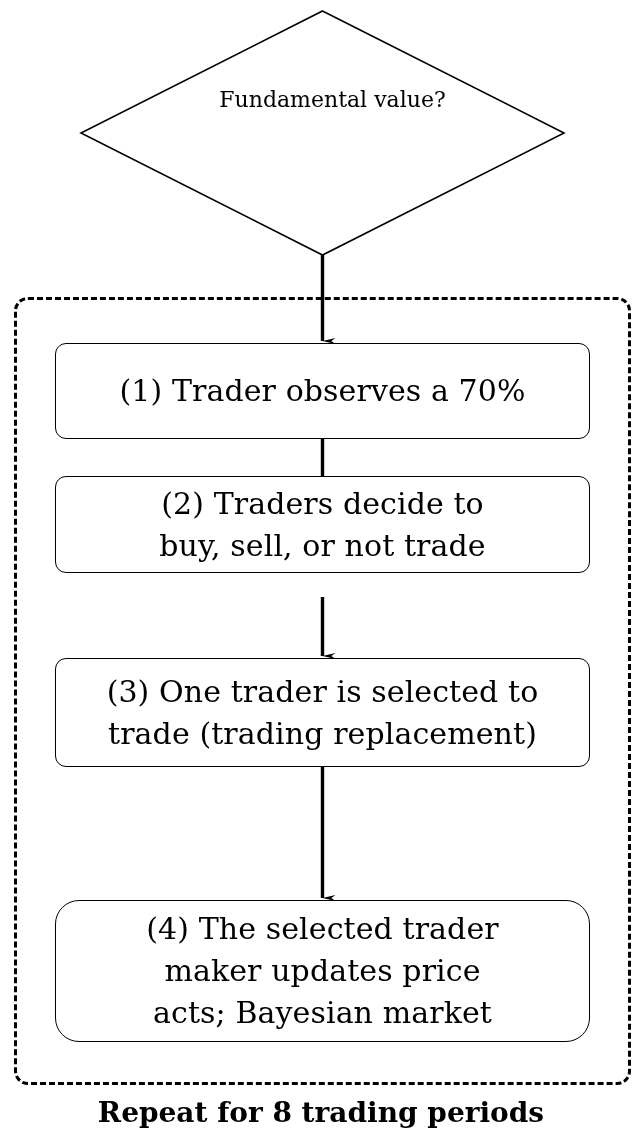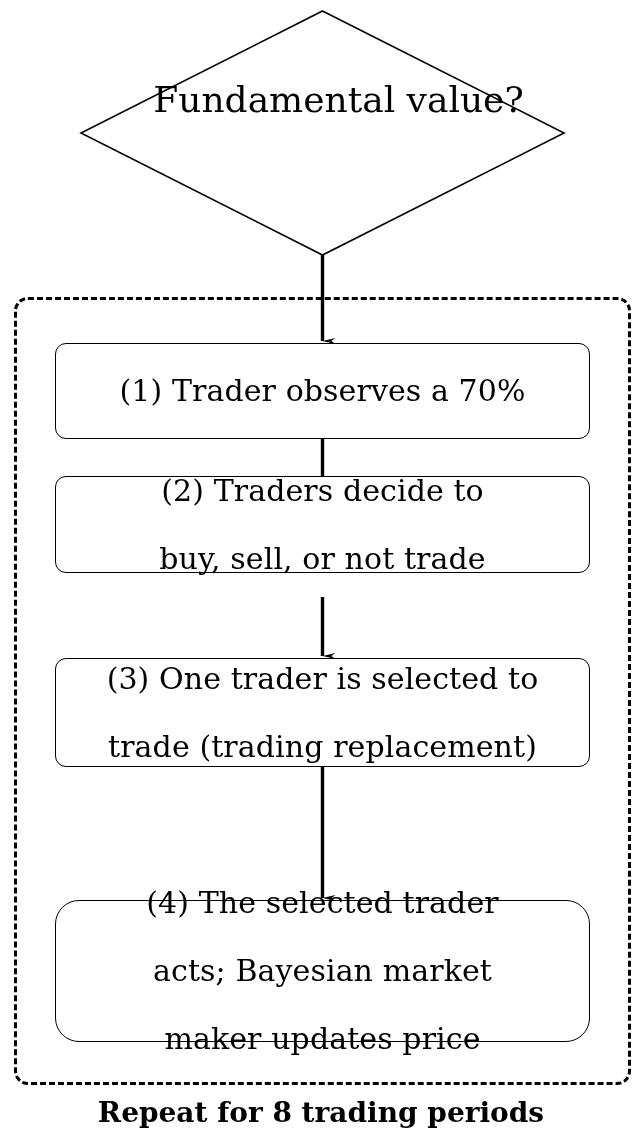--- a/index.html
+++ b/index.html
@@ -55,40 +55,39 @@
     border-radius: 11px;
     background: #ffffff;
     display: flex;
     flex-direction: column;
     align-items: center;
     justify-content: center;
     text-align: center;
     font-size: 30px;
     line-height: 42px;
     letter-spacing: 0.1px;
-    gap: 26px;
   }
   .process-box .line {
     display: block;
     white-space: nowrap;
   }
 
   #box-1 { top: 343px; height: 96px; }
   #box-2 { top: 476px; height: 97px; }
   #box-3 { top: 658px; height: 109px; }
   #box-4 { top: 900px; height: 142px; border-radius: 24px; }
 
   
   .diamond-text {
     position: absolute;
-    left: 97px;
+    left: 91px;
     top: 77px;
     width: 483px;
     text-align: center;
-    font-size: 36px;
+    font-size: 22px;
     line-height: 45px;
   }
   .diamond-text .line {
     display: block;
     white-space: nowrap;
   }
 
   
   .loop-caption {
     position: absolute;
@@ -140,19 +139,19 @@
     <span class="line">buy, sell, or not trade</span>
   </div>
 
   <div class="process-box" id="box-3">
     <span class="line">(3) One trader is selected to</span>
     <span class="line">trade (trading replacement)</span>
   </div>
 
   <div class="process-box" id="box-4">
     <span class="line">(4) The selected trader</span>
+    <span class="line">maker updates price</span>
     <span class="line">acts; Bayesian market</span>
-    <span class="line">maker updates price</span>
   </div>
 
   <div class="loop-caption">Repeat for 8 trading periods</div>
 
 </div>
 
 </body></html>

